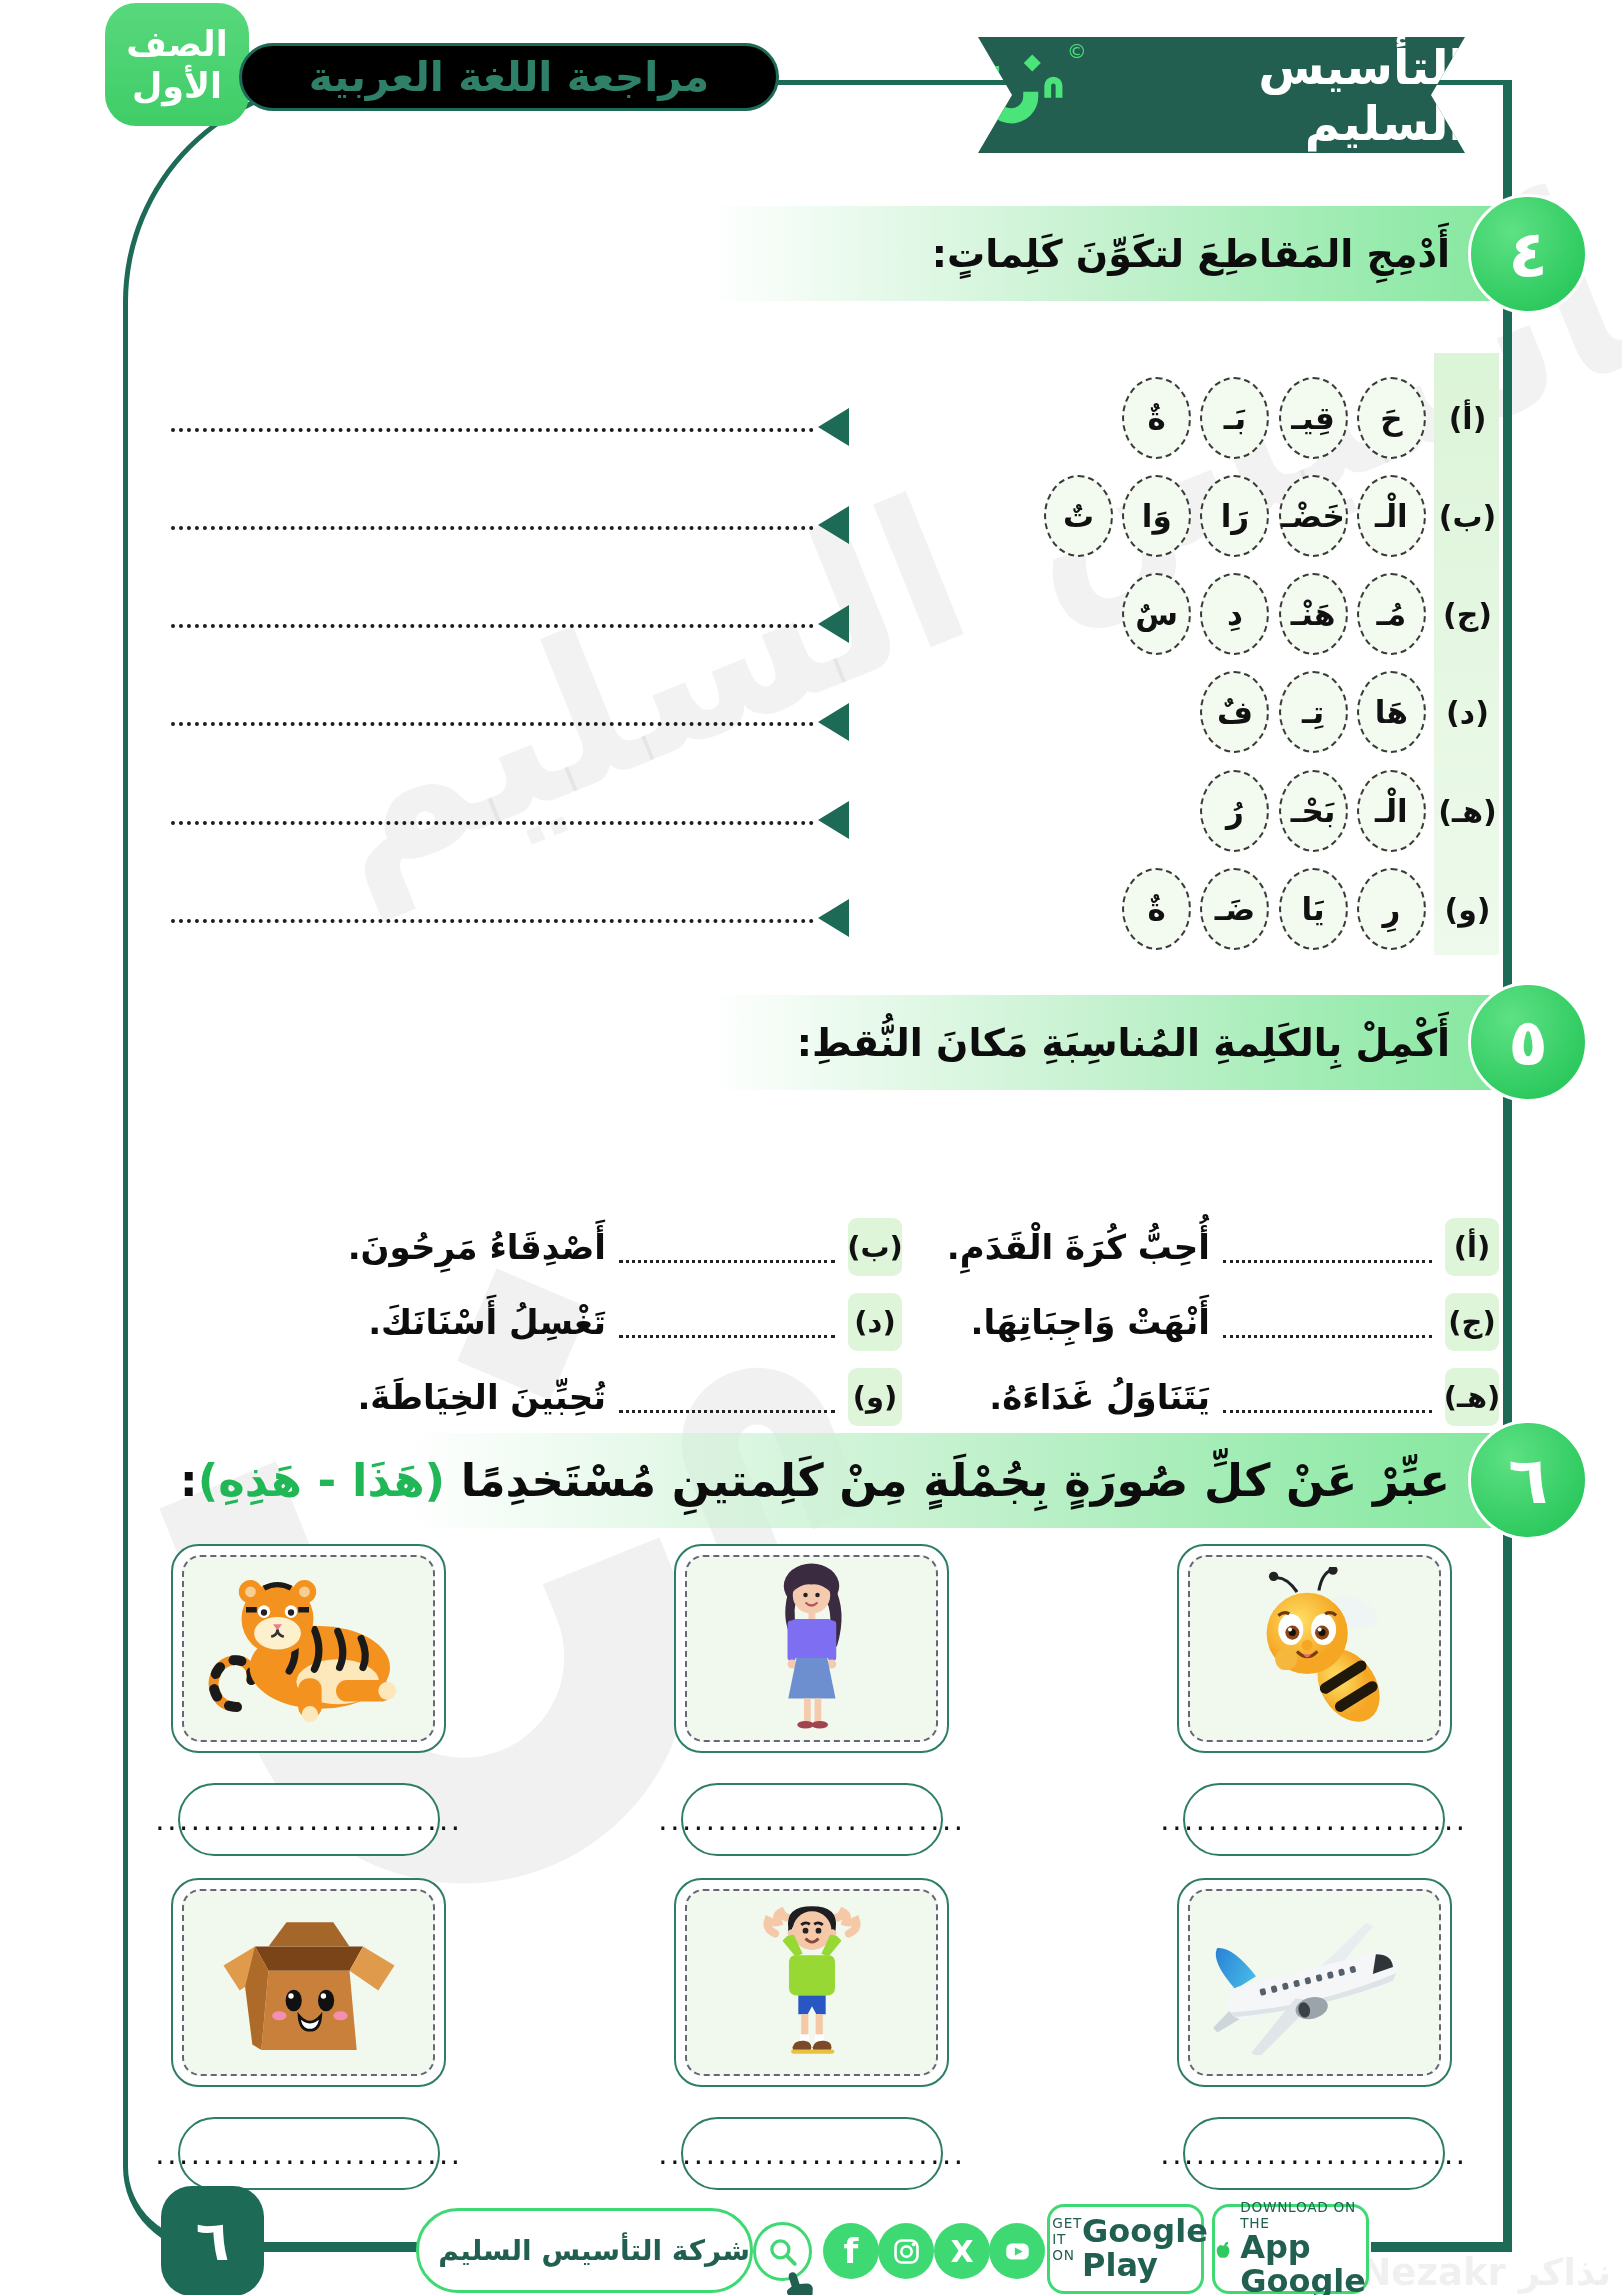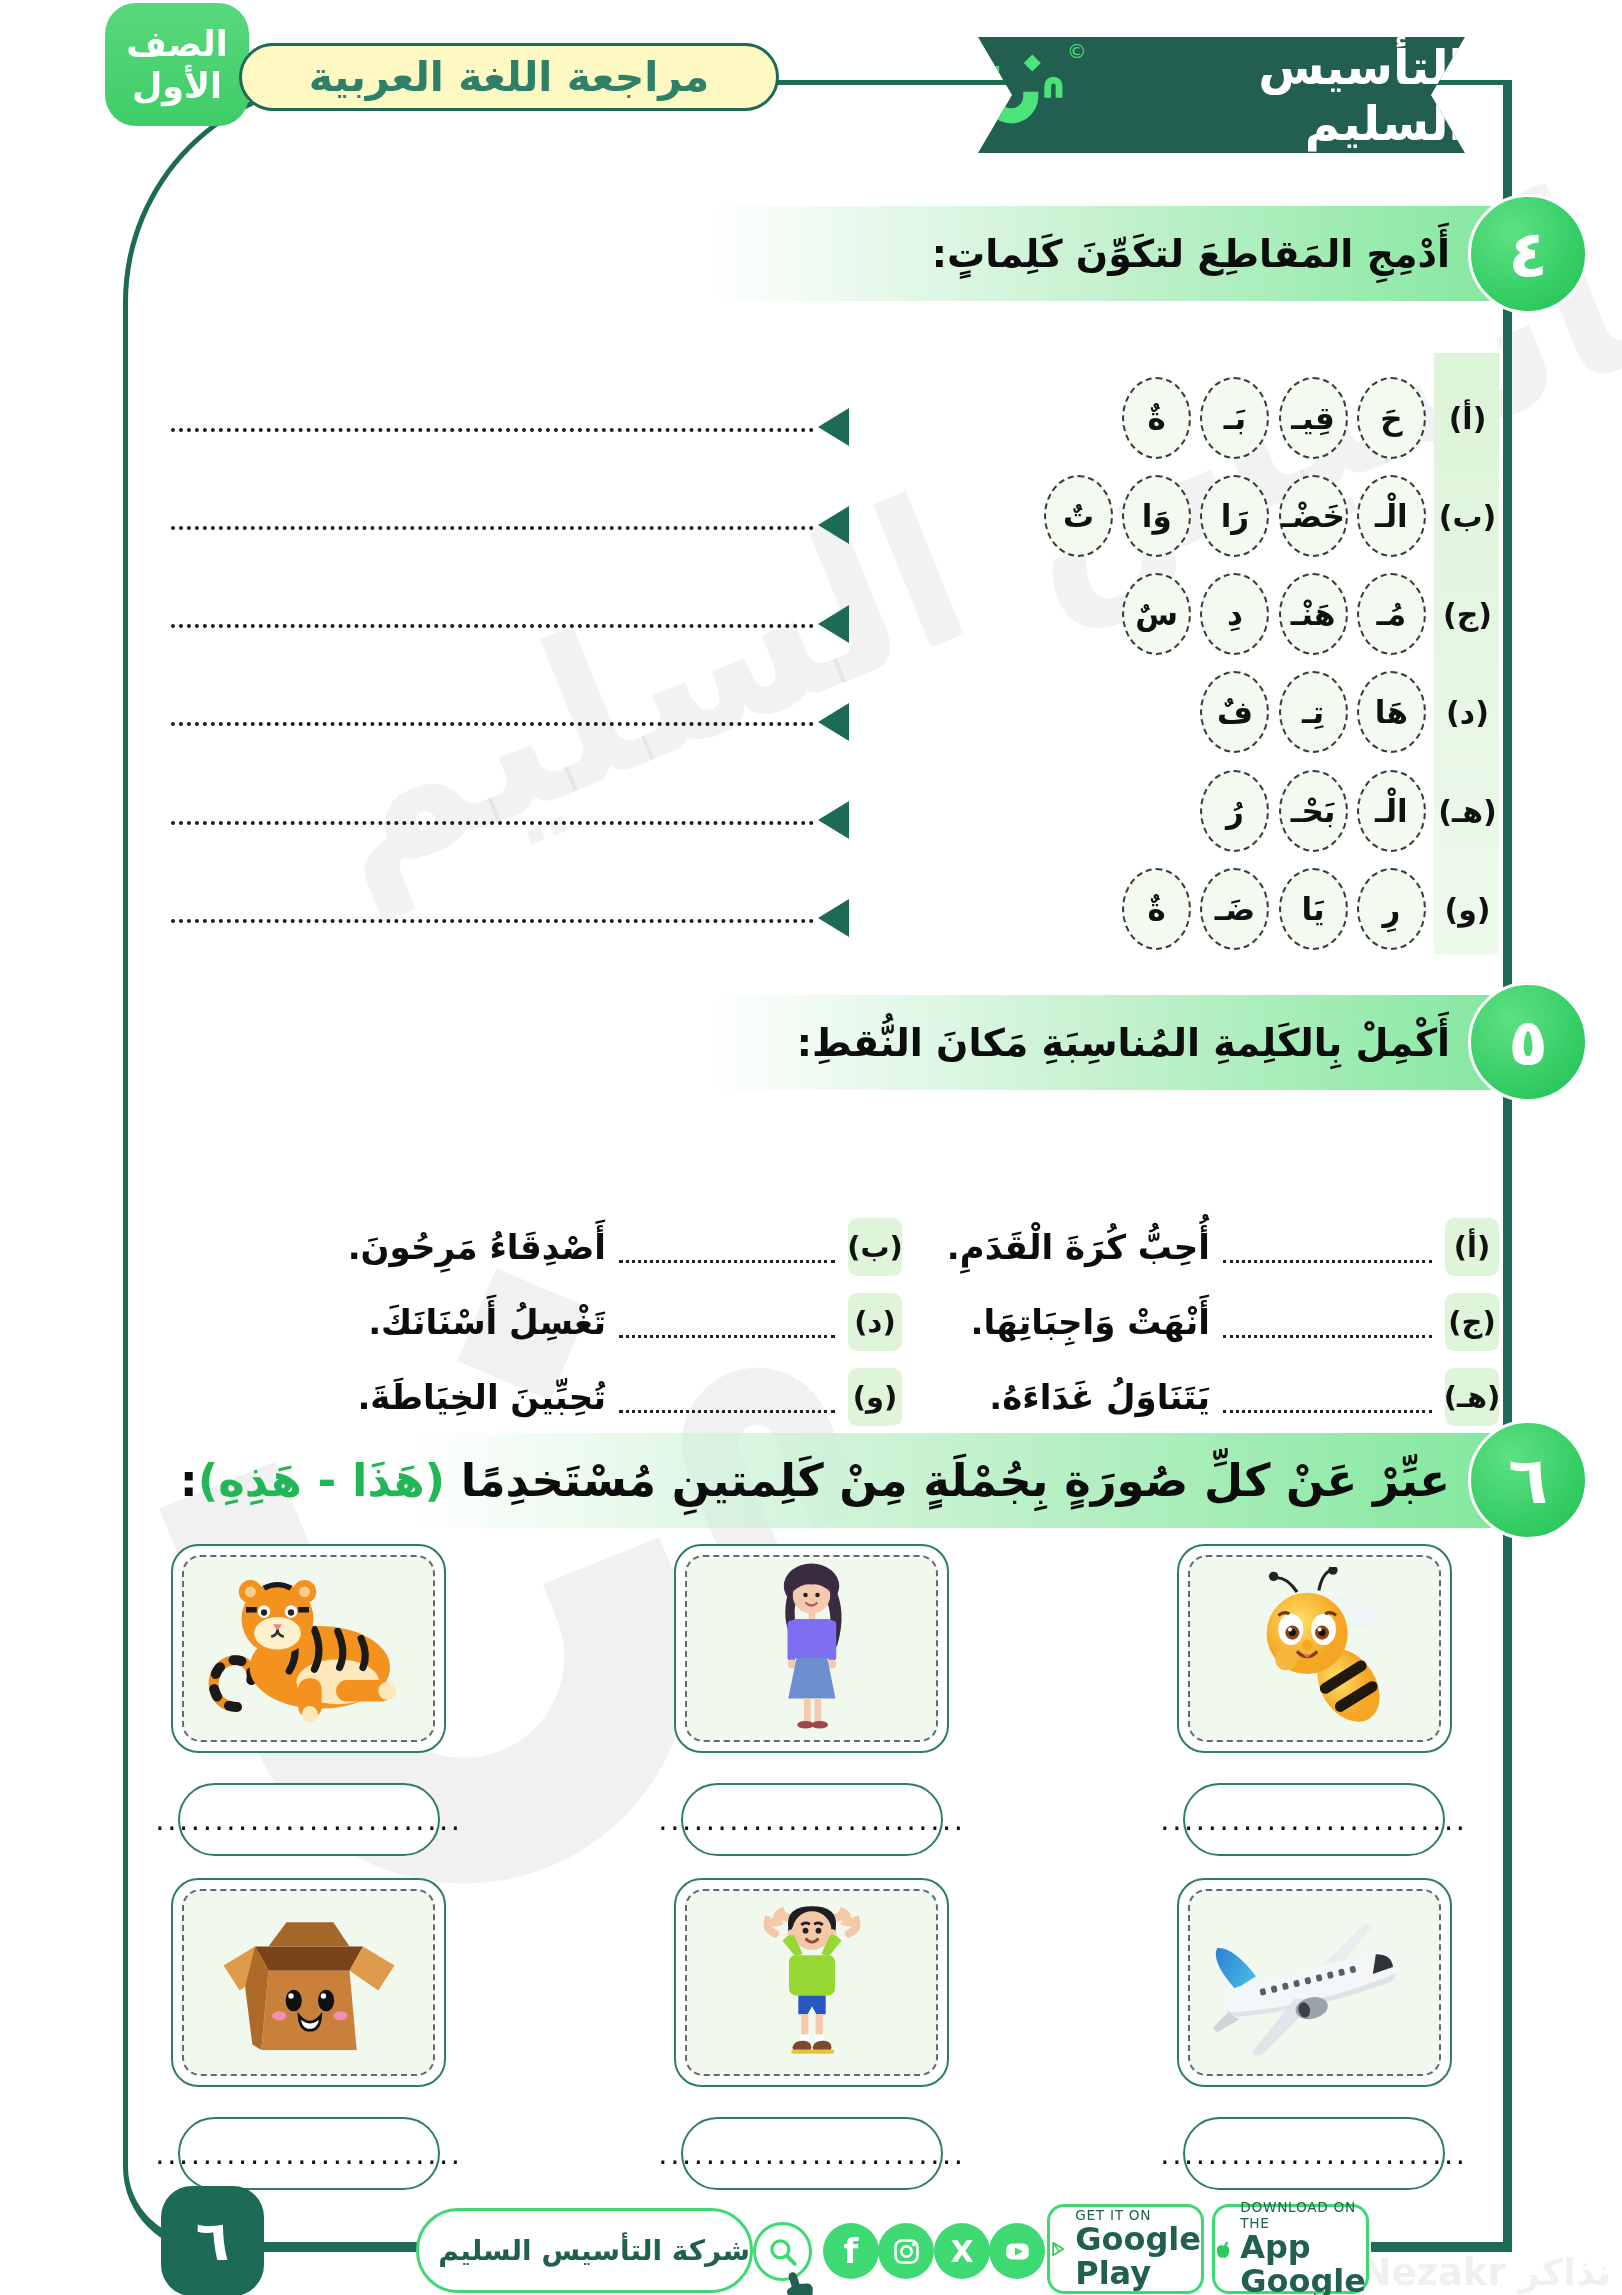--- a/index.html
+++ b/index.html
@@ -8,21 +8,21 @@
   .abs{position:absolute;}
   
   .frame{left:123px;top:80px;width:1389px;height:2172px;border:5.9px solid #1d6a56;
          border-right-width:9.2px;border-bottom-width:10.5px;border-radius:222px 0 0 85px;
          box-sizing:border-box;z-index:1;}
   .cover{background:#fff;z-index:2;}
   
   .grade-badge{left:105px;top:3.3px;width:144px;height:123px;background:linear-gradient(180deg,#58d87c,#3fcd67);
     border-radius:31px;color:#fff;font-weight:bold;font-size:35px;display:flex;flex-direction:column;
     align-items:center;justify-content:center;line-height:1.2;z-index:4;direction:rtl;}
-  .title-pill{left:239px;top:43px;width:540px;height:68px;background:#fef9c3;border:3.9px solid #1d6a56;
+  .title-pill{left:239px;top:43px;width:540px;height:68px;background:#000000;border:3.9px solid #1d6a56;
     border-radius:37px;display:flex;align-items:center;justify-content:center;color:#2e8068;
     font-size:41px;font-weight:bold;z-index:4;direction:rtl;box-sizing:border-box;}
   .logo-banner{left:978px;top:37px;width:487px;height:116px;background:#235f50;z-index:4;
     clip-path:polygon(0 0,100% 0,calc(100% - 34px) 50%,100% 100%,0 100%,34px 50%);
     display:flex;align-items:center;justify-content:center;gap:11.8px;direction:rtl;}
   .logo-text{color:#fff;font-size:48px;font-weight:bold;direction:rtl;}
   
   .ex-banner{background:linear-gradient(to left,#7fe79b 0%,#c9f2d2 55%,rgba(255,255,255,0) 100%);
     border-radius:18.3px;z-index:3;display:flex;align-items:center;direction:rtl;box-sizing:border-box;}
   .ex-title{font-weight:bold;font-size:38px;color:#0d0d0d;direction:rtl;white-space:nowrap;}
@@ -448,21 +448,21 @@
       <rect x="8" y="13" width="34" height="24" rx="8" fill="#fff"></rect>
       <polygon points="21,19 33,25 21,31" fill="#3fd973"></polygon>
     </svg>
   </div>
 
   <div class="abs store-badge" style="left:1047px;top:2204px;">
     <svg width="30" height="30" viewBox="0 0 46 46">
       <path d="M9,5 L38,23 L9,41 z" fill="none" stroke="#2fc95f" stroke-width="5" stroke-linejoin="round"></path>
       <line x1="9" y1="5" x2="26" y2="30" stroke="#2fc95f" stroke-width="4"></line>
     </svg>
-    <span style="display:flex;flex-direction:column;">
+    <span style="display:flex;flex-direction:row;">
       <span class="store-small">GET IT ON</span>
       <span class="store-big">Google Play</span>
     </span>
   </div>
   <div class="abs store-badge" style="left:1212px;top:2204px;">
     <svg width="30" height="33" viewBox="0 0 46 50">
       <path d="M27,10 q3,-7 11,-7 q1,8 -6,11 q-4,2 -5,-4 z" fill="#2fc95f"></path>
       <path d="M22,15 q6,-5 12,-1 q8,5 7,16 q-1,13 -10,18 q-4,2 -8,0 q-4,2 -8,0 q-9,-5 -10,-18 q-1,-11 7,-16 q6,-4 10,1 z" fill="#2fc95f"></path>
     </svg>
     <span style="display:flex;flex-direction:column;">

